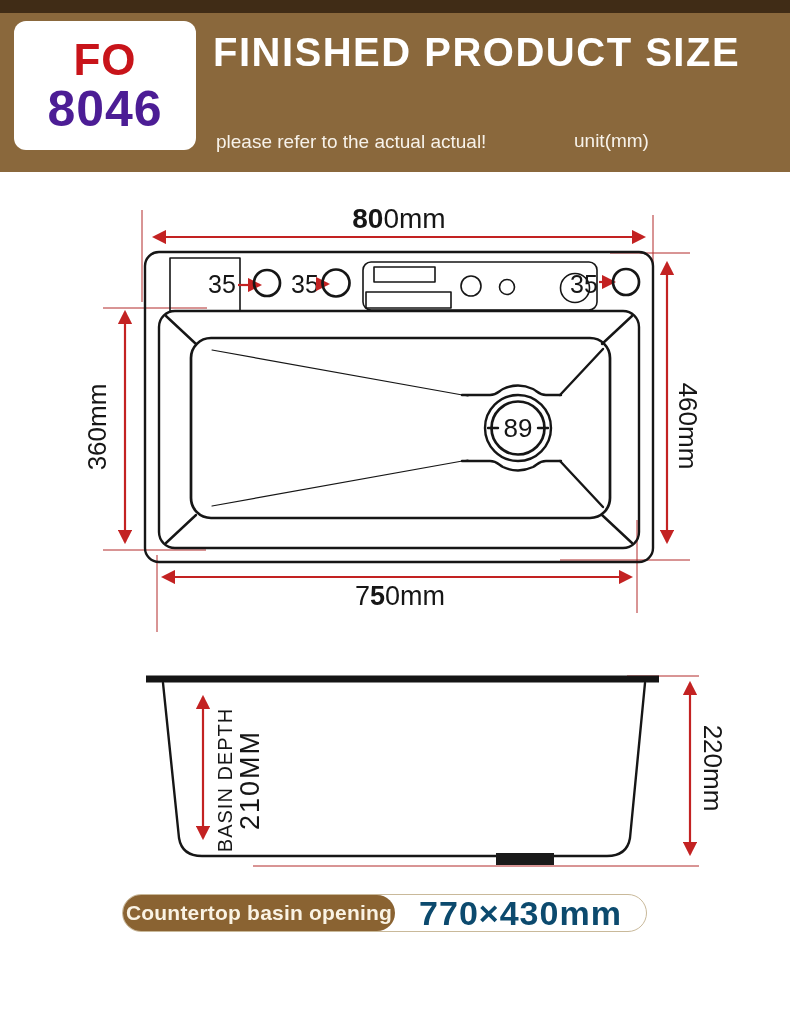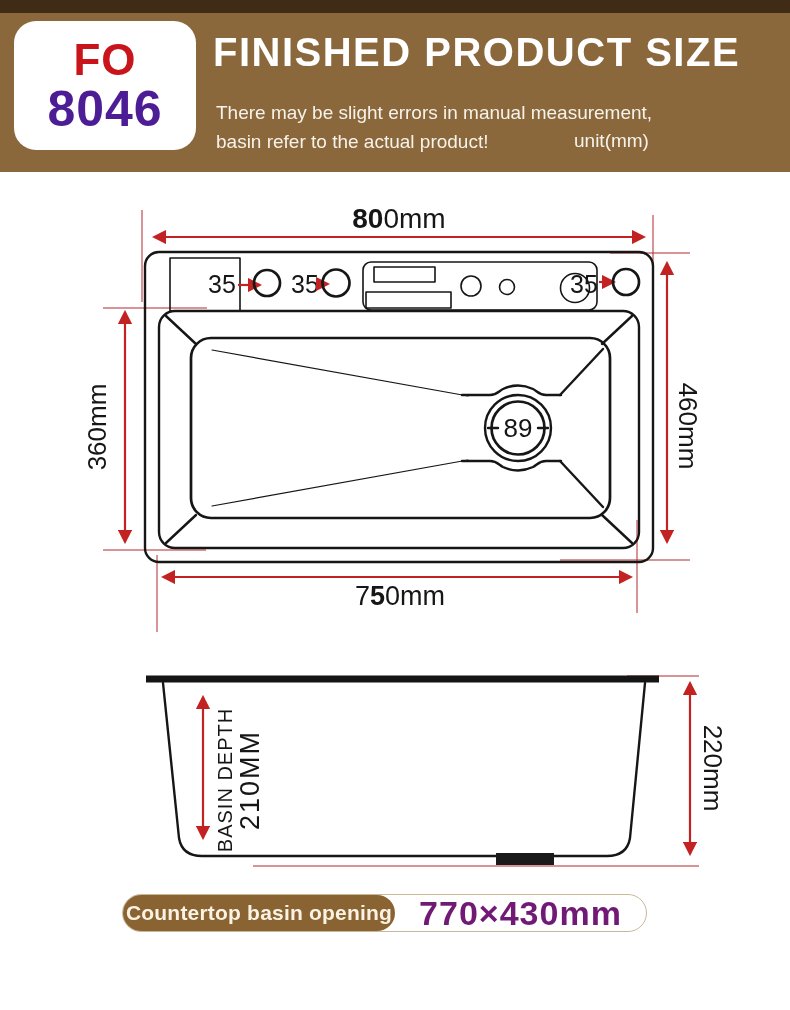--- a/index.html
+++ b/index.html
@@ -2,21 +2,21 @@
 <html><head>
 <meta charset="utf-8">
 <style>
   html,body{margin:0;padding:0;background:#ffffff;}
   .page{position:relative;width:790px;height:1010px;background:#ffffff;overflow:hidden;
         font-family:"Liberation Sans", sans-serif;}
   
   .banner{position:absolute;left:0;top:0;width:790px;height:172px;background:#8a683c;}
   .topstrip{position:absolute;left:0;top:0;width:790px;height:13px;background:#402c16;}
   .model-card{position:absolute;left:14px;top:21px;width:182px;height:129px;background:#ffffff;
-              border-radius:22px;display:flex;flex-direction:column;align-items:center;justify-content:center;}
+              border-radius:12px;display:flex;flex-direction:column;align-items:center;justify-content:center;}
   .model-l1{color:#c8141a;font-weight:bold;font-size:44px;line-height:46px;letter-spacing:1px;}
   .model-l2{color:#4c1d95;font-weight:bold;font-size:50px;line-height:52px;letter-spacing:1px;}
   .title{position:absolute;left:213px;top:30px;margin:0;color:#ffffff;font-size:40px;font-weight:bold;
          letter-spacing:1.5px;white-space:nowrap;text-align:center;}
   .sub{position:absolute;left:216px;top:98px;margin:0;color:#f7f2ea;font-size:19px;line-height:29px;}
   .unit{position:absolute;left:574px;top:130px;color:#f7f2ea;font-size:19px;}
   
   svg{position:absolute;left:0;font-family:"Liberation Sans", sans-serif;}
   svg text{fill:#161616;}
   .k{stroke:#161616;fill:none;stroke-width:2.4px;stroke-linejoin:round;stroke-linecap:round;}
@@ -26,37 +26,37 @@
   .red1{stroke:#b22a2a;stroke-width:1px;fill:none;}
   .red2{stroke:#c32222;stroke-width:2.2px;fill:none;}
   .dimtext{font-size:26px;}
   .holetext{font-size:25px;}
   .b{font-weight:bold;}
   
   .badge{position:absolute;left:122px;top:894px;width:525px;height:38px;background:#ffffff;
          border:1.5px solid #c9b99a;border-radius:27px;display:flex;align-items:stretch;box-sizing:border-box;}
   .badge-pill{width:272px;background:#8a6332;border-radius:24px;display:flex;align-items:center;
               justify-content:center;color:#faf3e4;font-size:21px;font-weight:bold;letter-spacing:0.2px;}
-  .badge-size{flex:1;display:flex;align-items:center;justify-content:center;color:#701a75;
+  .badge-size{flex:1;display:flex;align-items:center;justify-content:center;color:#0c4a6e;
               font-size:34px;font-weight:bold;letter-spacing:1px;}
 </style>
 </head>
 <body>
 
 <div class="page">
 
   <div class="banner">
     <div class="topstrip"></div>
     <div class="model-card">
       <div class="model-l1">FO</div>
       <div class="model-l2">8046</div>
     </div>
     <h1 class="title">FINISHED PRODUCT SIZE</h1>
-    <p class="sub"><span>There may be slight errors in manual measurement,</span><br>
-      <span>basin refer to the actual product!</span></p>
+    <p class="sub"><br>
+      <span>please refer to the actual actual!</span></p>
     <div class="unit">unit(mm)</div>
   </div>
 
   <svg style="top:190px" width="790" height="450" viewBox="0 0 790 450">
     <defs>
       <marker id="ah1" viewBox="0 0 10 10" refX="8.5" refY="5" markerWidth="6.5" markerHeight="6.5" orient="auto-start-reverse">
           <path d="M0 0 L10 5 L0 10 z" fill="#c32222"></path>
         </marker>
     </defs>
 

